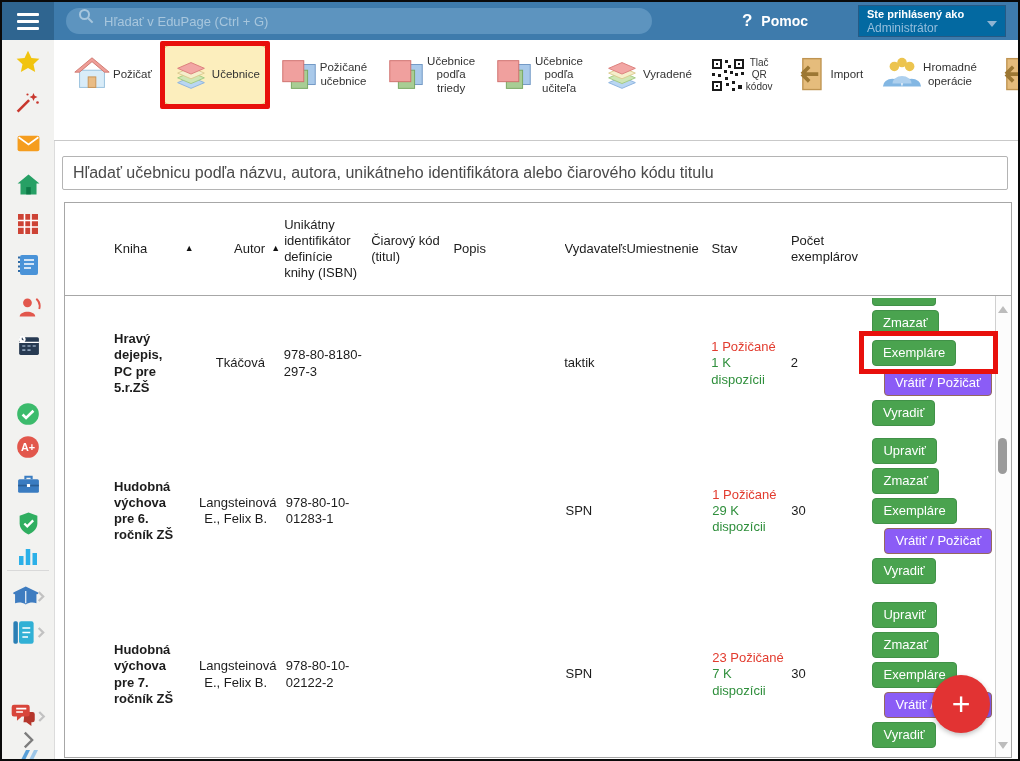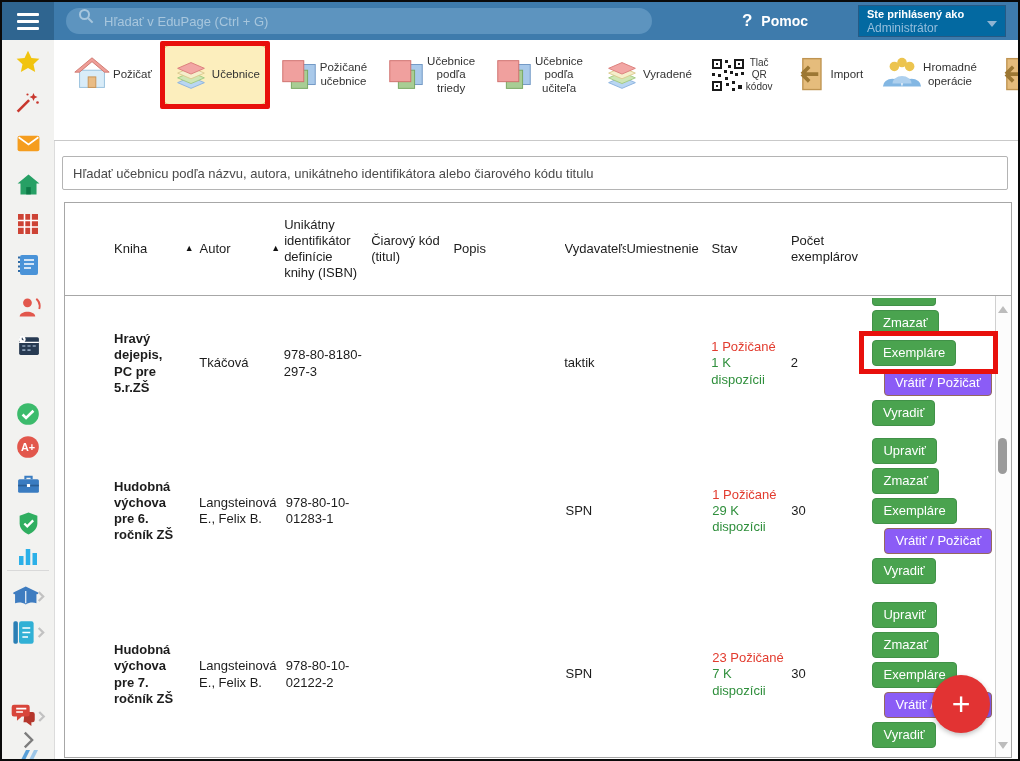--- a/index.html
+++ b/index.html
@@ -29,32 +29,32 @@
   
   .toolbar{position:absolute;left:52px;top:38px;right:0;height:101px;background:#fff;border-bottom:1px solid #c9c9c9;display:flex;align-items:flex-start;padding:5px 0 0 10px;box-sizing:border-box;gap:4px;}
   .titem{display:flex;flex-direction:row;align-items:center;padding:5px 6px;border:1px solid transparent;border-radius:6px;cursor:pointer;position:relative;}
   .titem.selected{background:#fceebd;border:1px solid #d9b654;}
   .ticon{height:48px;display:flex;align-items:center;justify-content:center;}
   .tlabel{font-size:11.5px;color:#333;text-align:center;line-height:1.18;max-width:92px;}
   .tlabel.small{font-size:10px;}
   .annot1{position:absolute;inset:-5px -4px;border:5px solid #e8100c;border-radius:2px;pointer-events:none;z-index:5;}
 
   
-  .filter{position:absolute;left:60px;top:154px;width:946px;height:34px;box-sizing:border-box;border:1px solid #b4b4b4;border-radius:2px;padding:0 10px;font-size:13px;color:#333;font-family:"Liberation Sans",sans-serif;}
+  .filter{position:absolute;left:60px;top:154px;width:946px;height:34px;box-sizing:border-box;border:1px solid #b4b4b4;border-radius:2px;padding:0 10px;font-size:16px;color:#333;font-family:"Liberation Sans",sans-serif;}
   .filter::placeholder{color:#4a4a4a;}
 
   
   .tablebox{position:absolute;left:62px;top:200px;width:948px;height:556px;box-sizing:border-box;border:1px solid #a7a7a7;background:#fff;overflow:hidden;}
   .thead{display:flex;align-items:center;height:93px;border-bottom:1px solid #a7a7a7;padding-left:13px;box-sizing:border-box;font-size:13px;color:#1c1c1c;}
   .trow{display:flex;align-items:center;padding-left:13px;box-sizing:border-box;font-size:13px;color:#1c1c1c;}
   .r1{height:135px;}.r2{height:160px;}.r3{height:167px;}
   .c{box-sizing:border-box;padding-right:6px;line-height:1.25;}
   .c.ck{width:73px;margin-left:36px;}
   .c.cs1{width:15px;font-size:9px;color:#111;}
-  .c.ca{width:74px;}
+  .c.ca{width:74px;text-align:right;}
   .c.cs2{width:13px;font-size:9px;color:#111;}
   .c.ci{width:90px;}
   .c.cb{width:85px;}
   .c.cp{width:115px;}
   .c.cv{width:64px;white-space:nowrap;overflow:hidden;}
   .c.cu{width:88px;}
   .c.cst{width:82px;}
   .c.cn{width:80px;}
   .c.cact{width:148px;padding-right:0;}
   .kniha-cell{font-weight:bold;}

